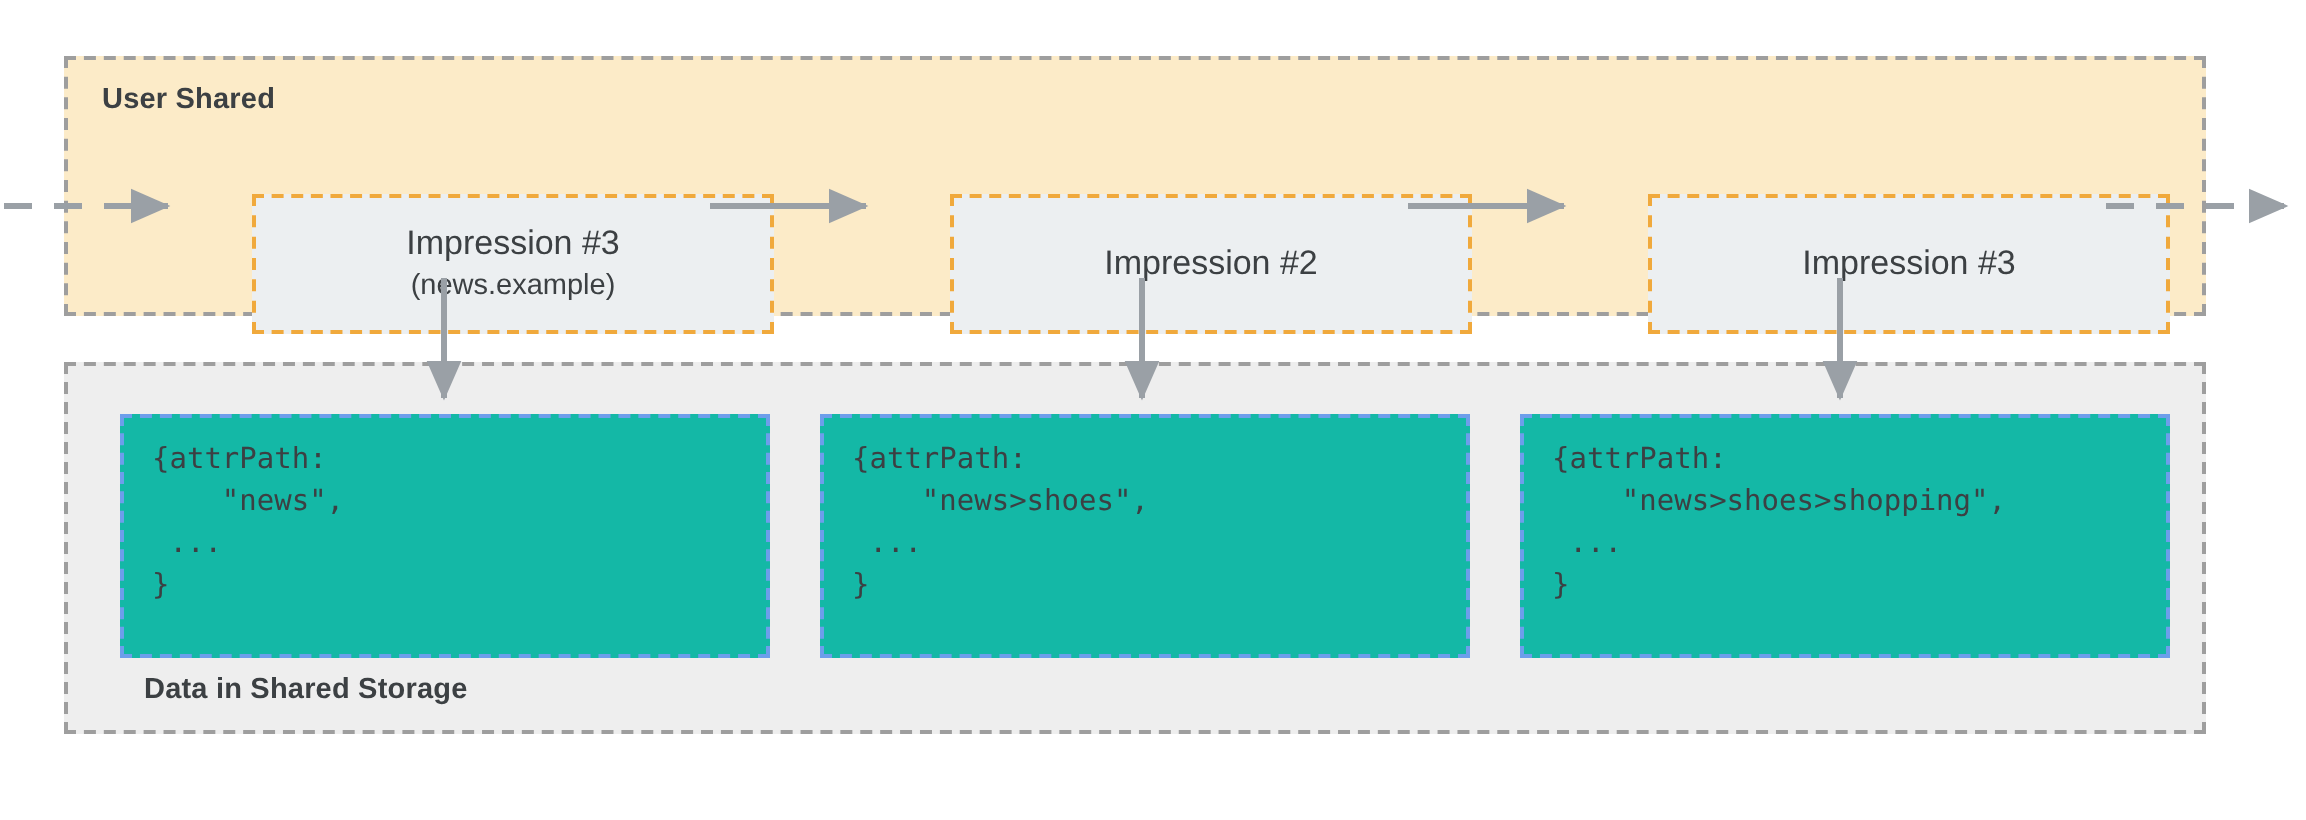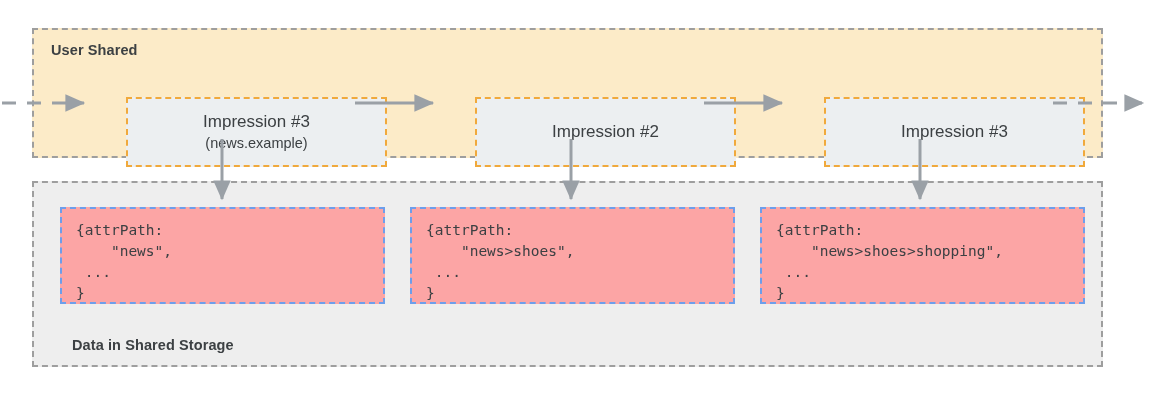--- a/index.html
+++ b/index.html
@@ -84,22 +84,22 @@
     color: #3c4043;
     line-height: 20px;
     white-space: nowrap;
   }
 
   
   .code-box {
     position: absolute;
     box-sizing: border-box;
     top: 207px;
-    height: 97px;
-    background: #fca5a5;
+    height: 122px;
+    background: #14b8a6;
     border: 2px dashed #6d9eeb;
     padding: 11px 14px 12px 14px;
     font-family: "DejaVu Sans Mono", "Liberation Mono", monospace;
     font-size: 14.5px;
     line-height: 21px;
     color: #3c4043;
     white-space: pre;
     overflow: hidden;
   }
   #code-box-1 { left: 60px;  width: 325px; }

